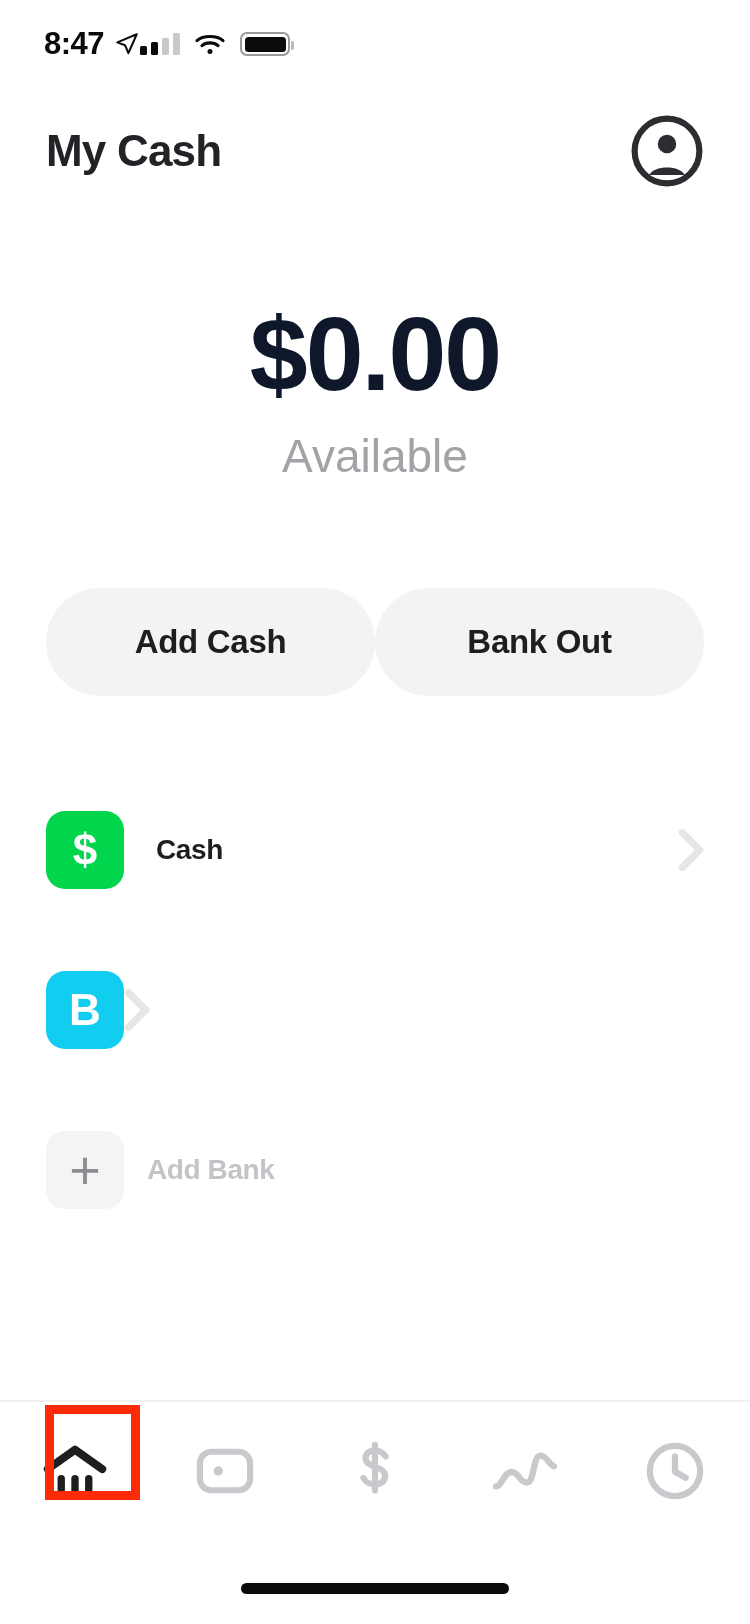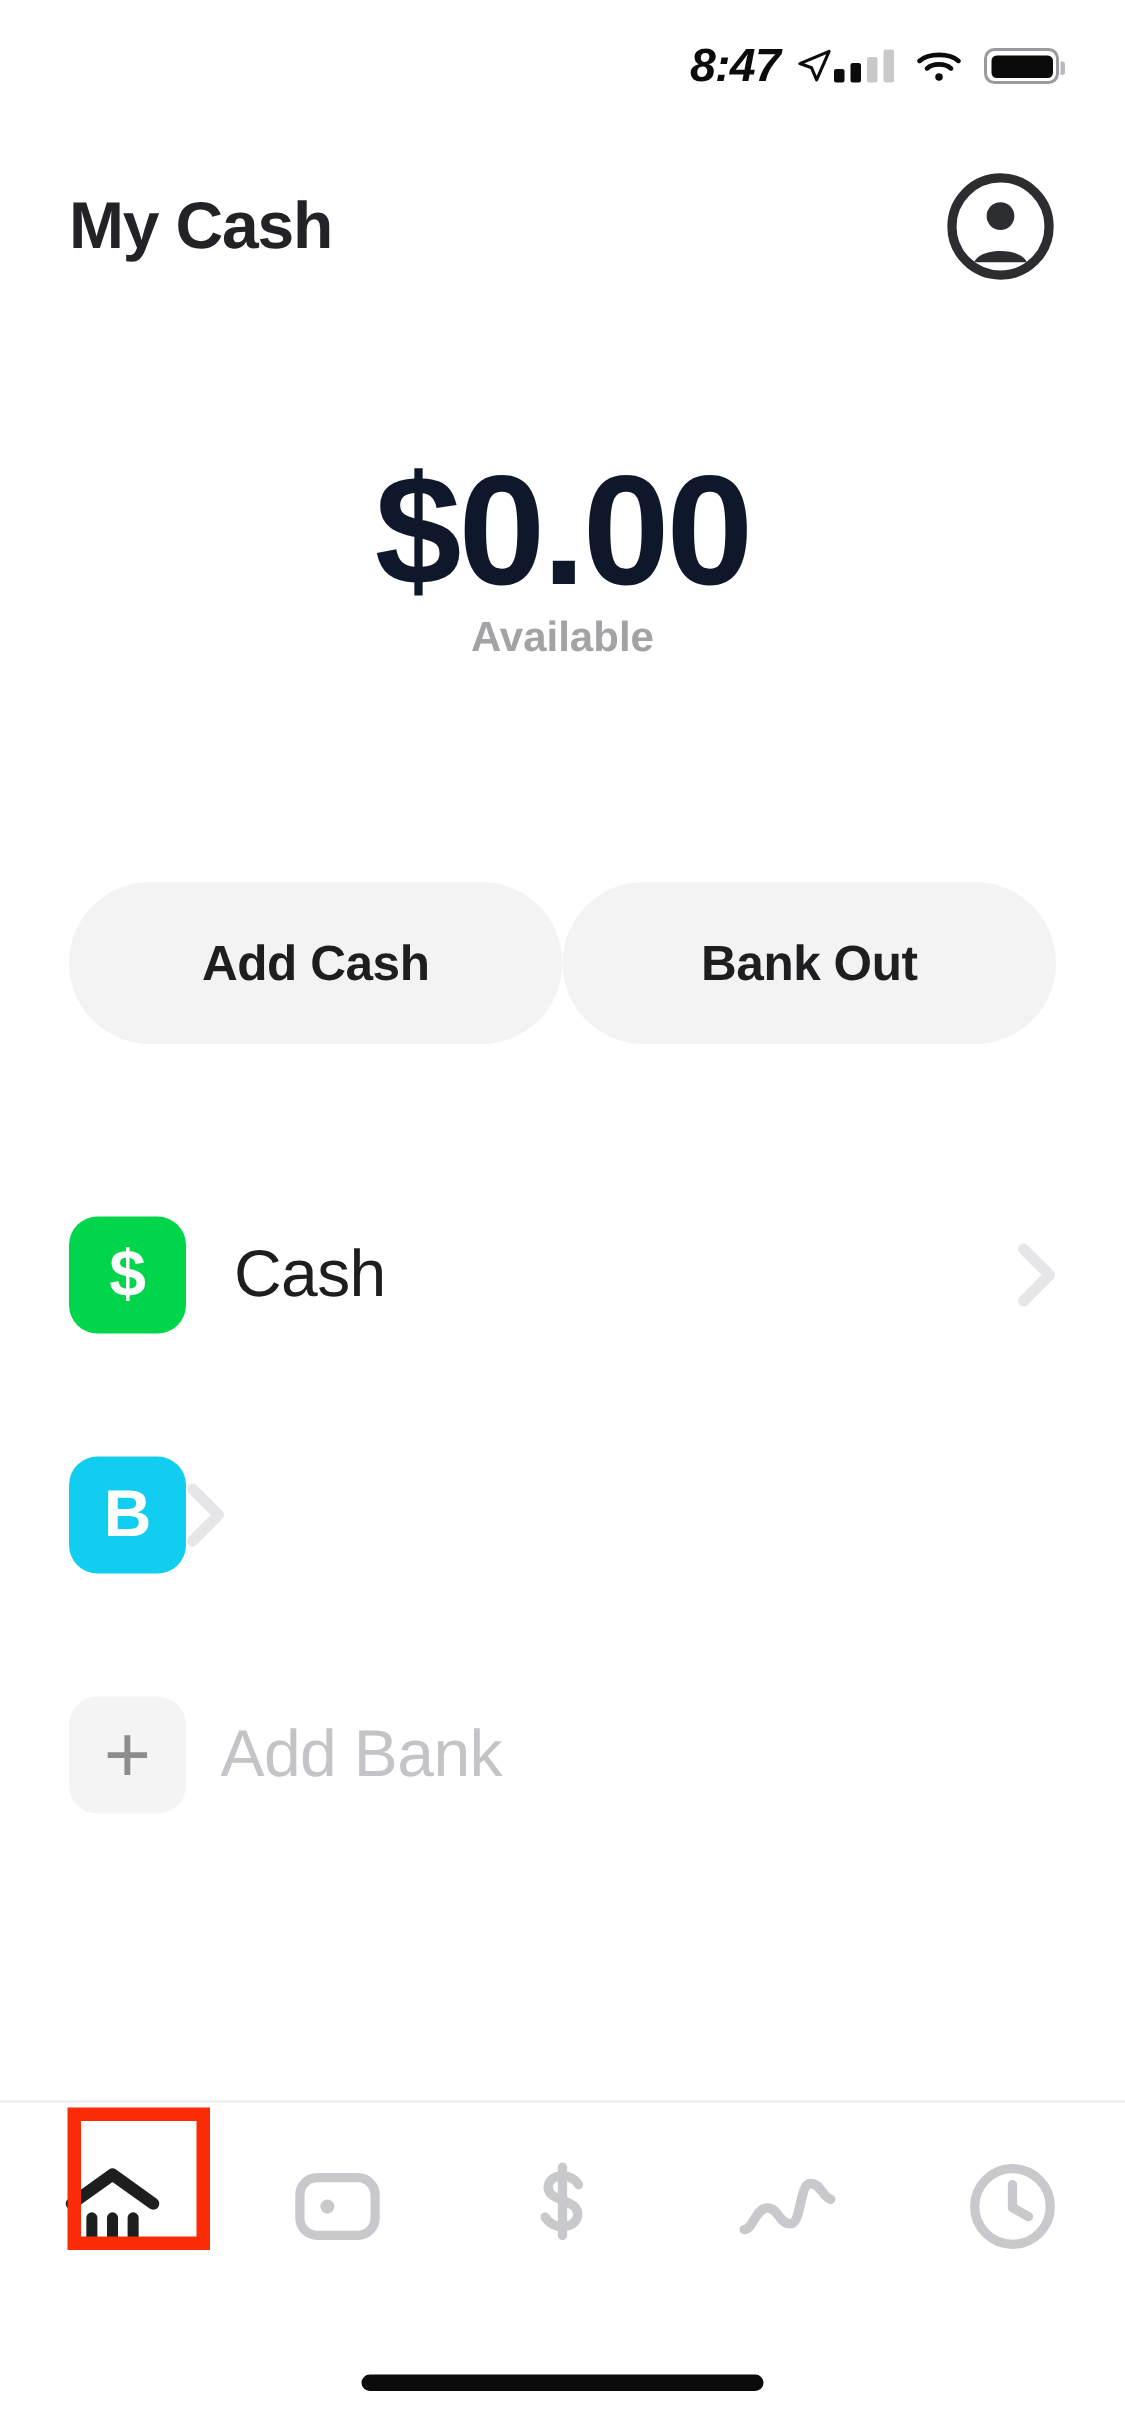--- a/index.html
+++ b/index.html
@@ -8,23 +8,22 @@
     background:#ffffff;
     font-family:"Liberation Sans", sans-serif;
     -webkit-font-smoothing:antialiased;
     overflow:hidden;
   }
   .phone { position:relative; width:750px; height:1624px; background:#fff; }
 
   
   .statusbar {
     position:absolute; top:0; left:0; right:0; height:88px;
-    display:flex; align-items:center; justify-content:flex-end;
+    display:flex; align-items:center; justify-content:flex-start;
     padding:0 44px 0 44px;
-    font-style:italic;
   }
   .status-time {
     font-size:31px; font-weight:bold; color:#0b0b0b;
     letter-spacing:-0.5px; display:flex; align-items:center; gap:10px;
   }
   .loc-arrow { display:block; }
   .status-right { display:flex; align-items:center; gap:14px; }
   .bars { display:flex; align-items:flex-end; gap:4px; height:22px; }
   .bars i { display:block; width:7px; border-radius:1.5px; background:#c9c9cb; }
   .bars i.on { background:#0b0b0b; }
@@ -55,21 +54,21 @@
 
   
   .balance-wrap {
     position:absolute; top:300px; left:0; right:0; text-align:center;
   }
   .balance-amount {
     font-size:104px; font-weight:bold; color:#0f172a;
     letter-spacing:-2px; line-height:1.05;
   }
   .balance-label {
-    font-size:28px; color:#a2a3a6; font-weight:bold;
+    margin-top:20px; font-size:46px; color:#a2a3a6; font-weight:normal;
   }
 
   
   .actions {
     position:absolute; top:588px; left:46px; right:46px;
     display:flex; 
   }
   .pill {
     flex:1; height:108px; border:none; border-radius:54px;
     background:#f3f3f4; color:#1d1e20;
@@ -87,21 +86,21 @@
   .row-icon {
     width:78px; height:78px; border-radius:19px;
     display:flex; align-items:center; justify-content:center;
     flex:none;
   }
   .row-icon span {
     font-size:44px; font-weight:bold; color:#fff; line-height:1;
   }
   .row-icon.add span { color:#8c8d90; font-weight:normal; font-size:54px; }
   .row-label {
-    margin-left:32px; font-size:44px; font-weight:normal;
+    margin-left:32px; font-size:28px; font-weight:bold;
     color:#1d1e20; letter-spacing:-0.4px; flex:1;
   }
   .row-label.muted { color:#c3c4c7;margin-left:23px; }
   .chev { width:26px; height:44px; flex:none; }
 
   
   .tabbar {
     position:absolute; left:0; right:0; bottom:84px; height:140px;
     border-top:2px solid #f2f2f3; background:#fff;
     display:flex; align-items:center;

